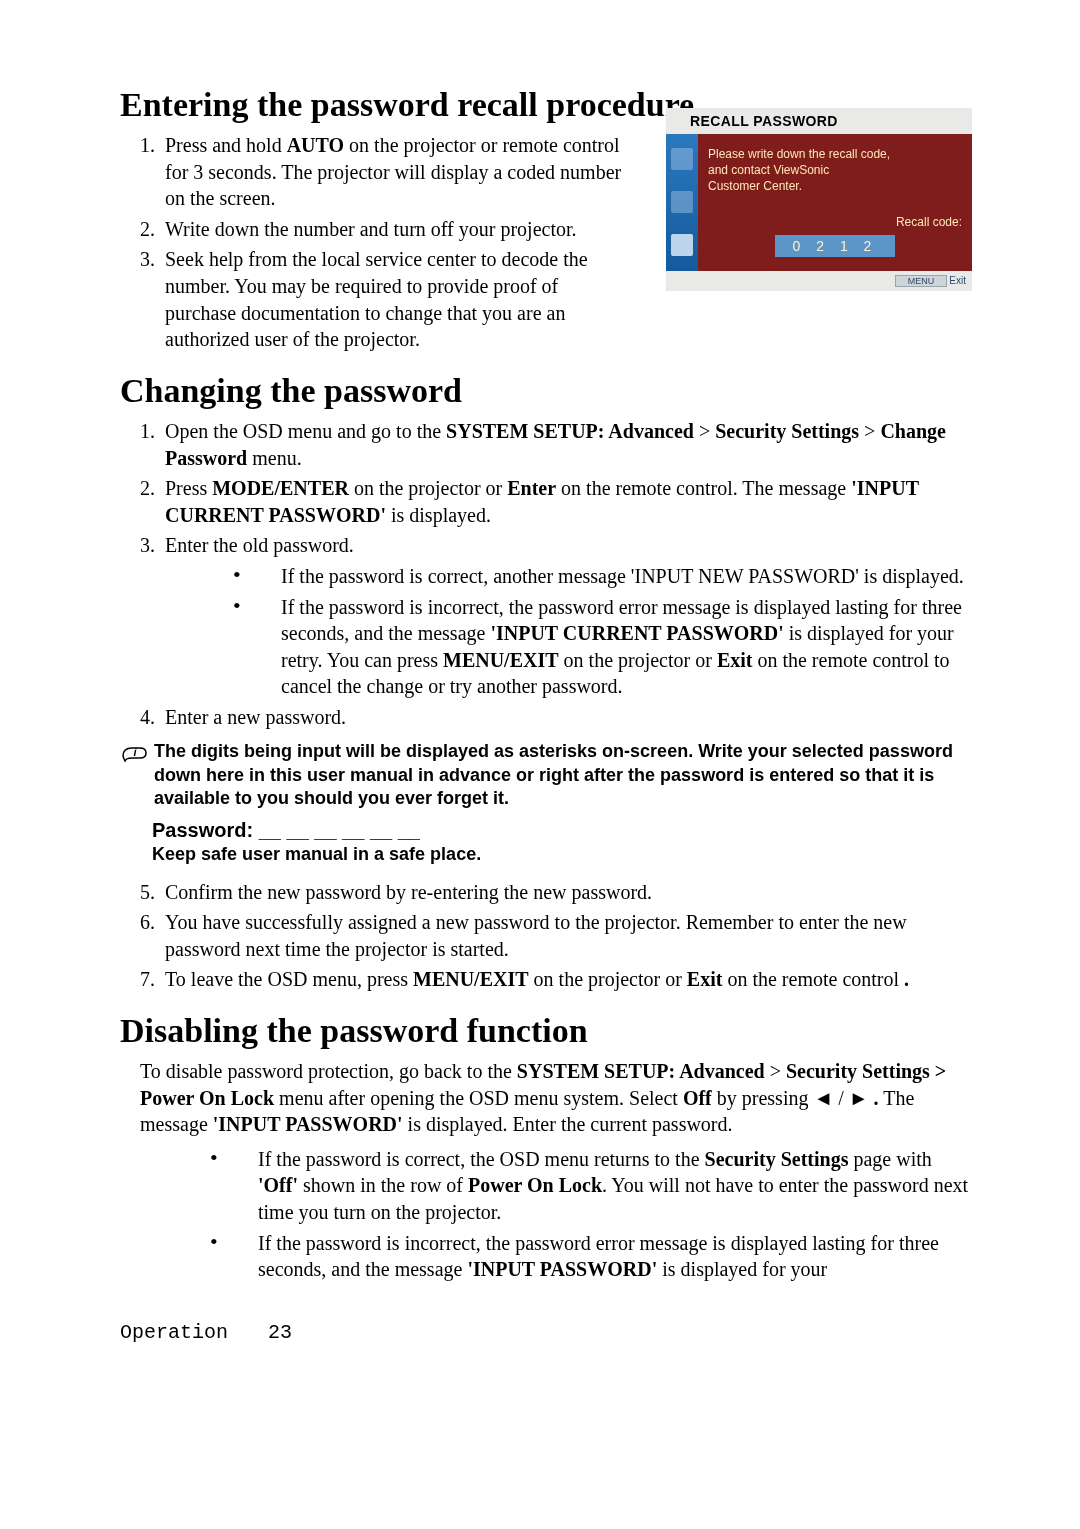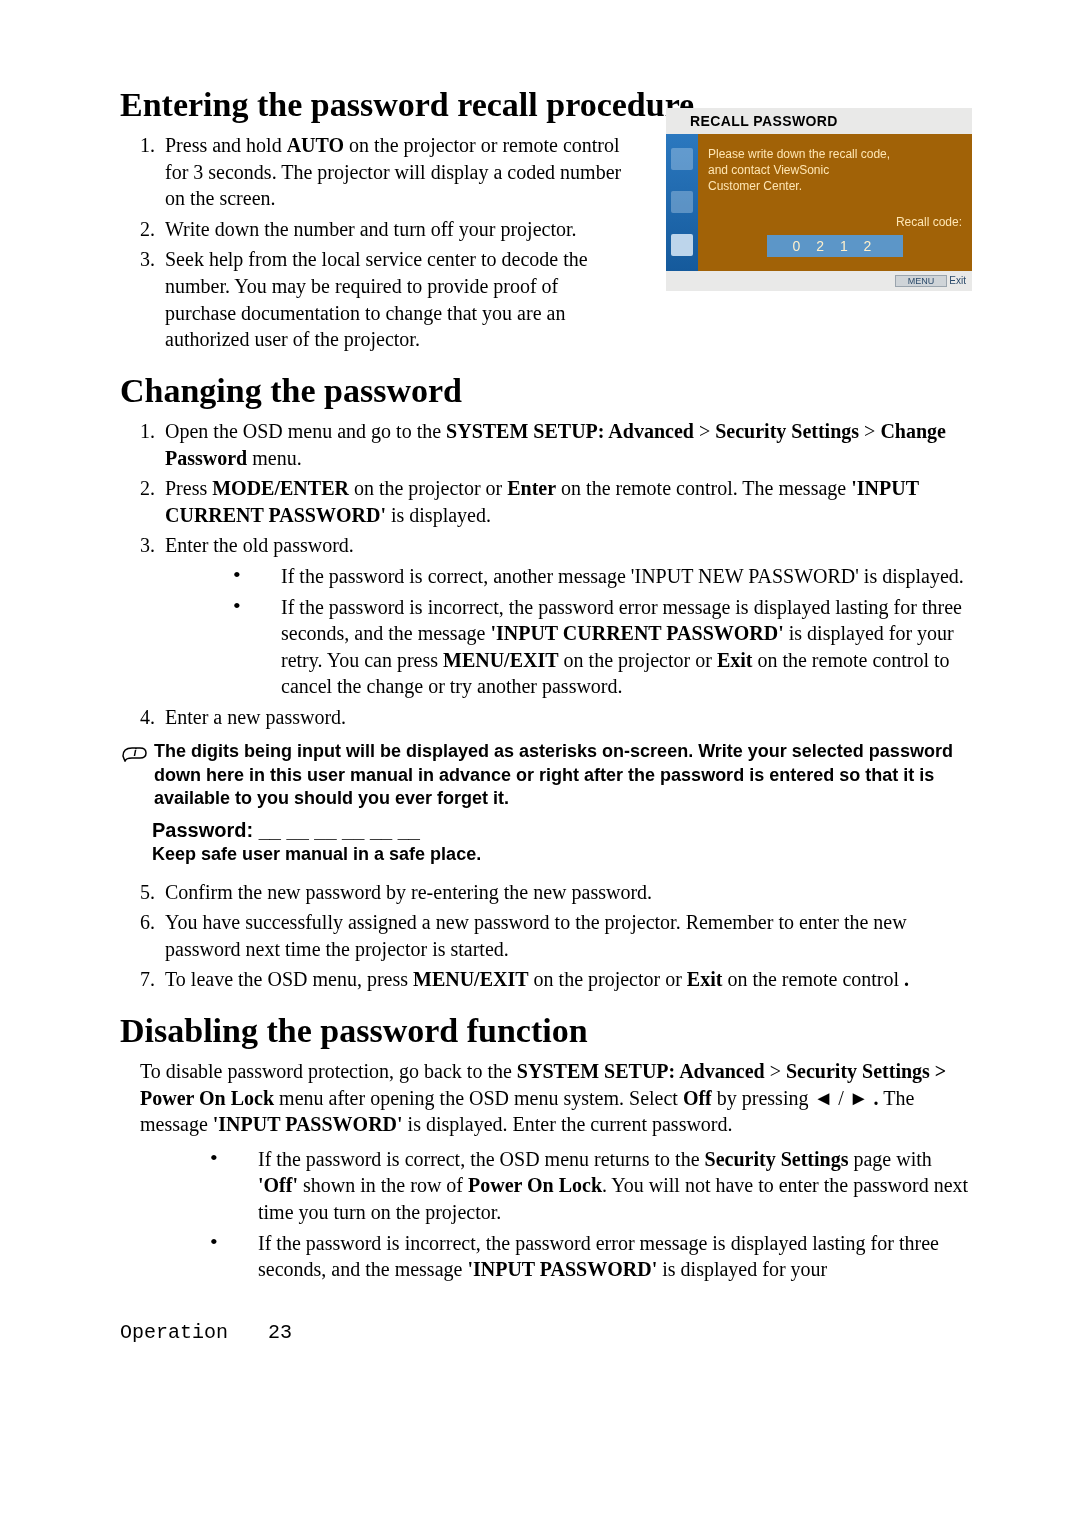--- a/index.html
+++ b/index.html
@@ -123,21 +123,21 @@
   }
   .osd-title {
     background: #e9e9e8;
     color: #000000;
     font-weight: bold;
     padding: 5px 0 5px 24px;
     font-size: 14px;
     letter-spacing: 0.4px;
   }
   .osd-body {
-    background: #a16207;
+    background: #7f1d1d;
     display: flex;
     color: #fff;
   }
   .osd-left {
     width: 32px;
     background: linear-gradient(#2b78bf, #155a9c);
     display: flex;
     flex-direction: column;
     justify-content: space-around;
     padding: 4px 0;
@@ -160,21 +160,21 @@
     line-height: 1.35;
   }
   .osd-recall {
     color: #ffe6b3;
     margin-top: 20px;
     font-size: 12px;
     text-align: right;
   }
   .osd-code-box {
     margin: 6px auto 4px auto;
-    width: 136px;
+    width: 120px;
     text-align: center;
     background: #5c96c8;
     color: #fff0cc;
     letter-spacing: 6px;
     padding: 3px 0;
     font-size: 14px;
   }
   .osd-foot {
     background: #e9e9e8;
     text-align: right;

